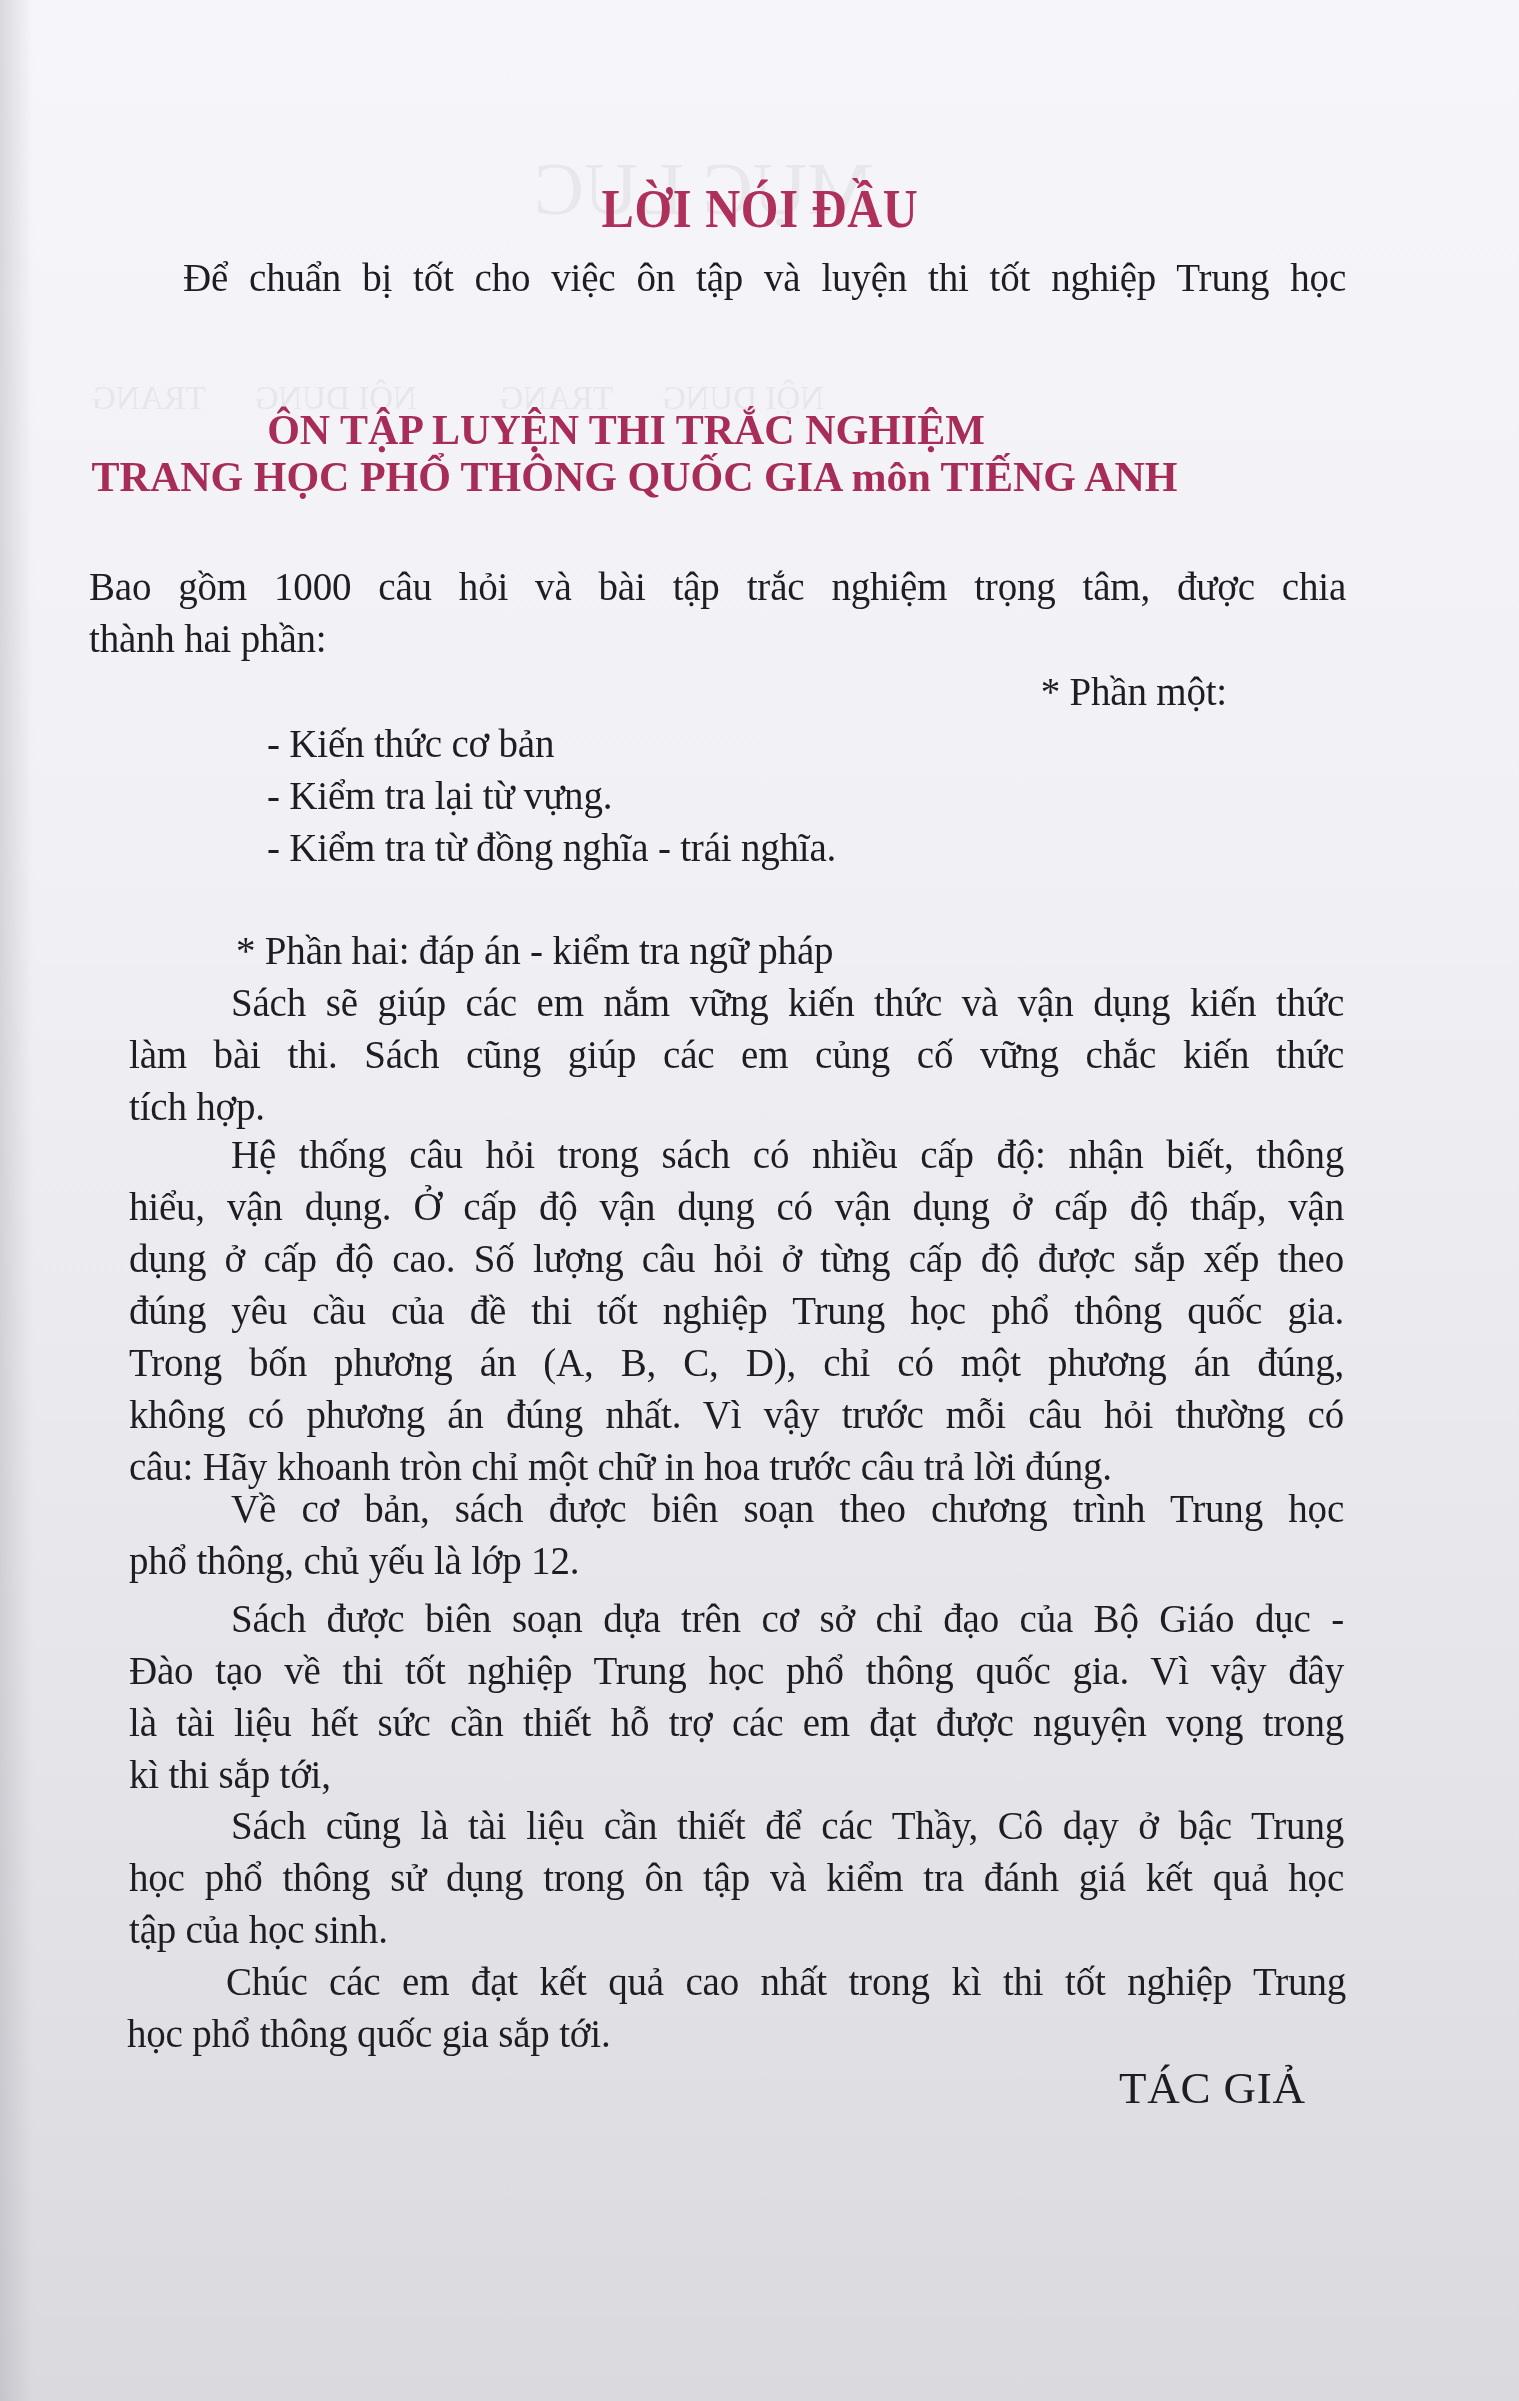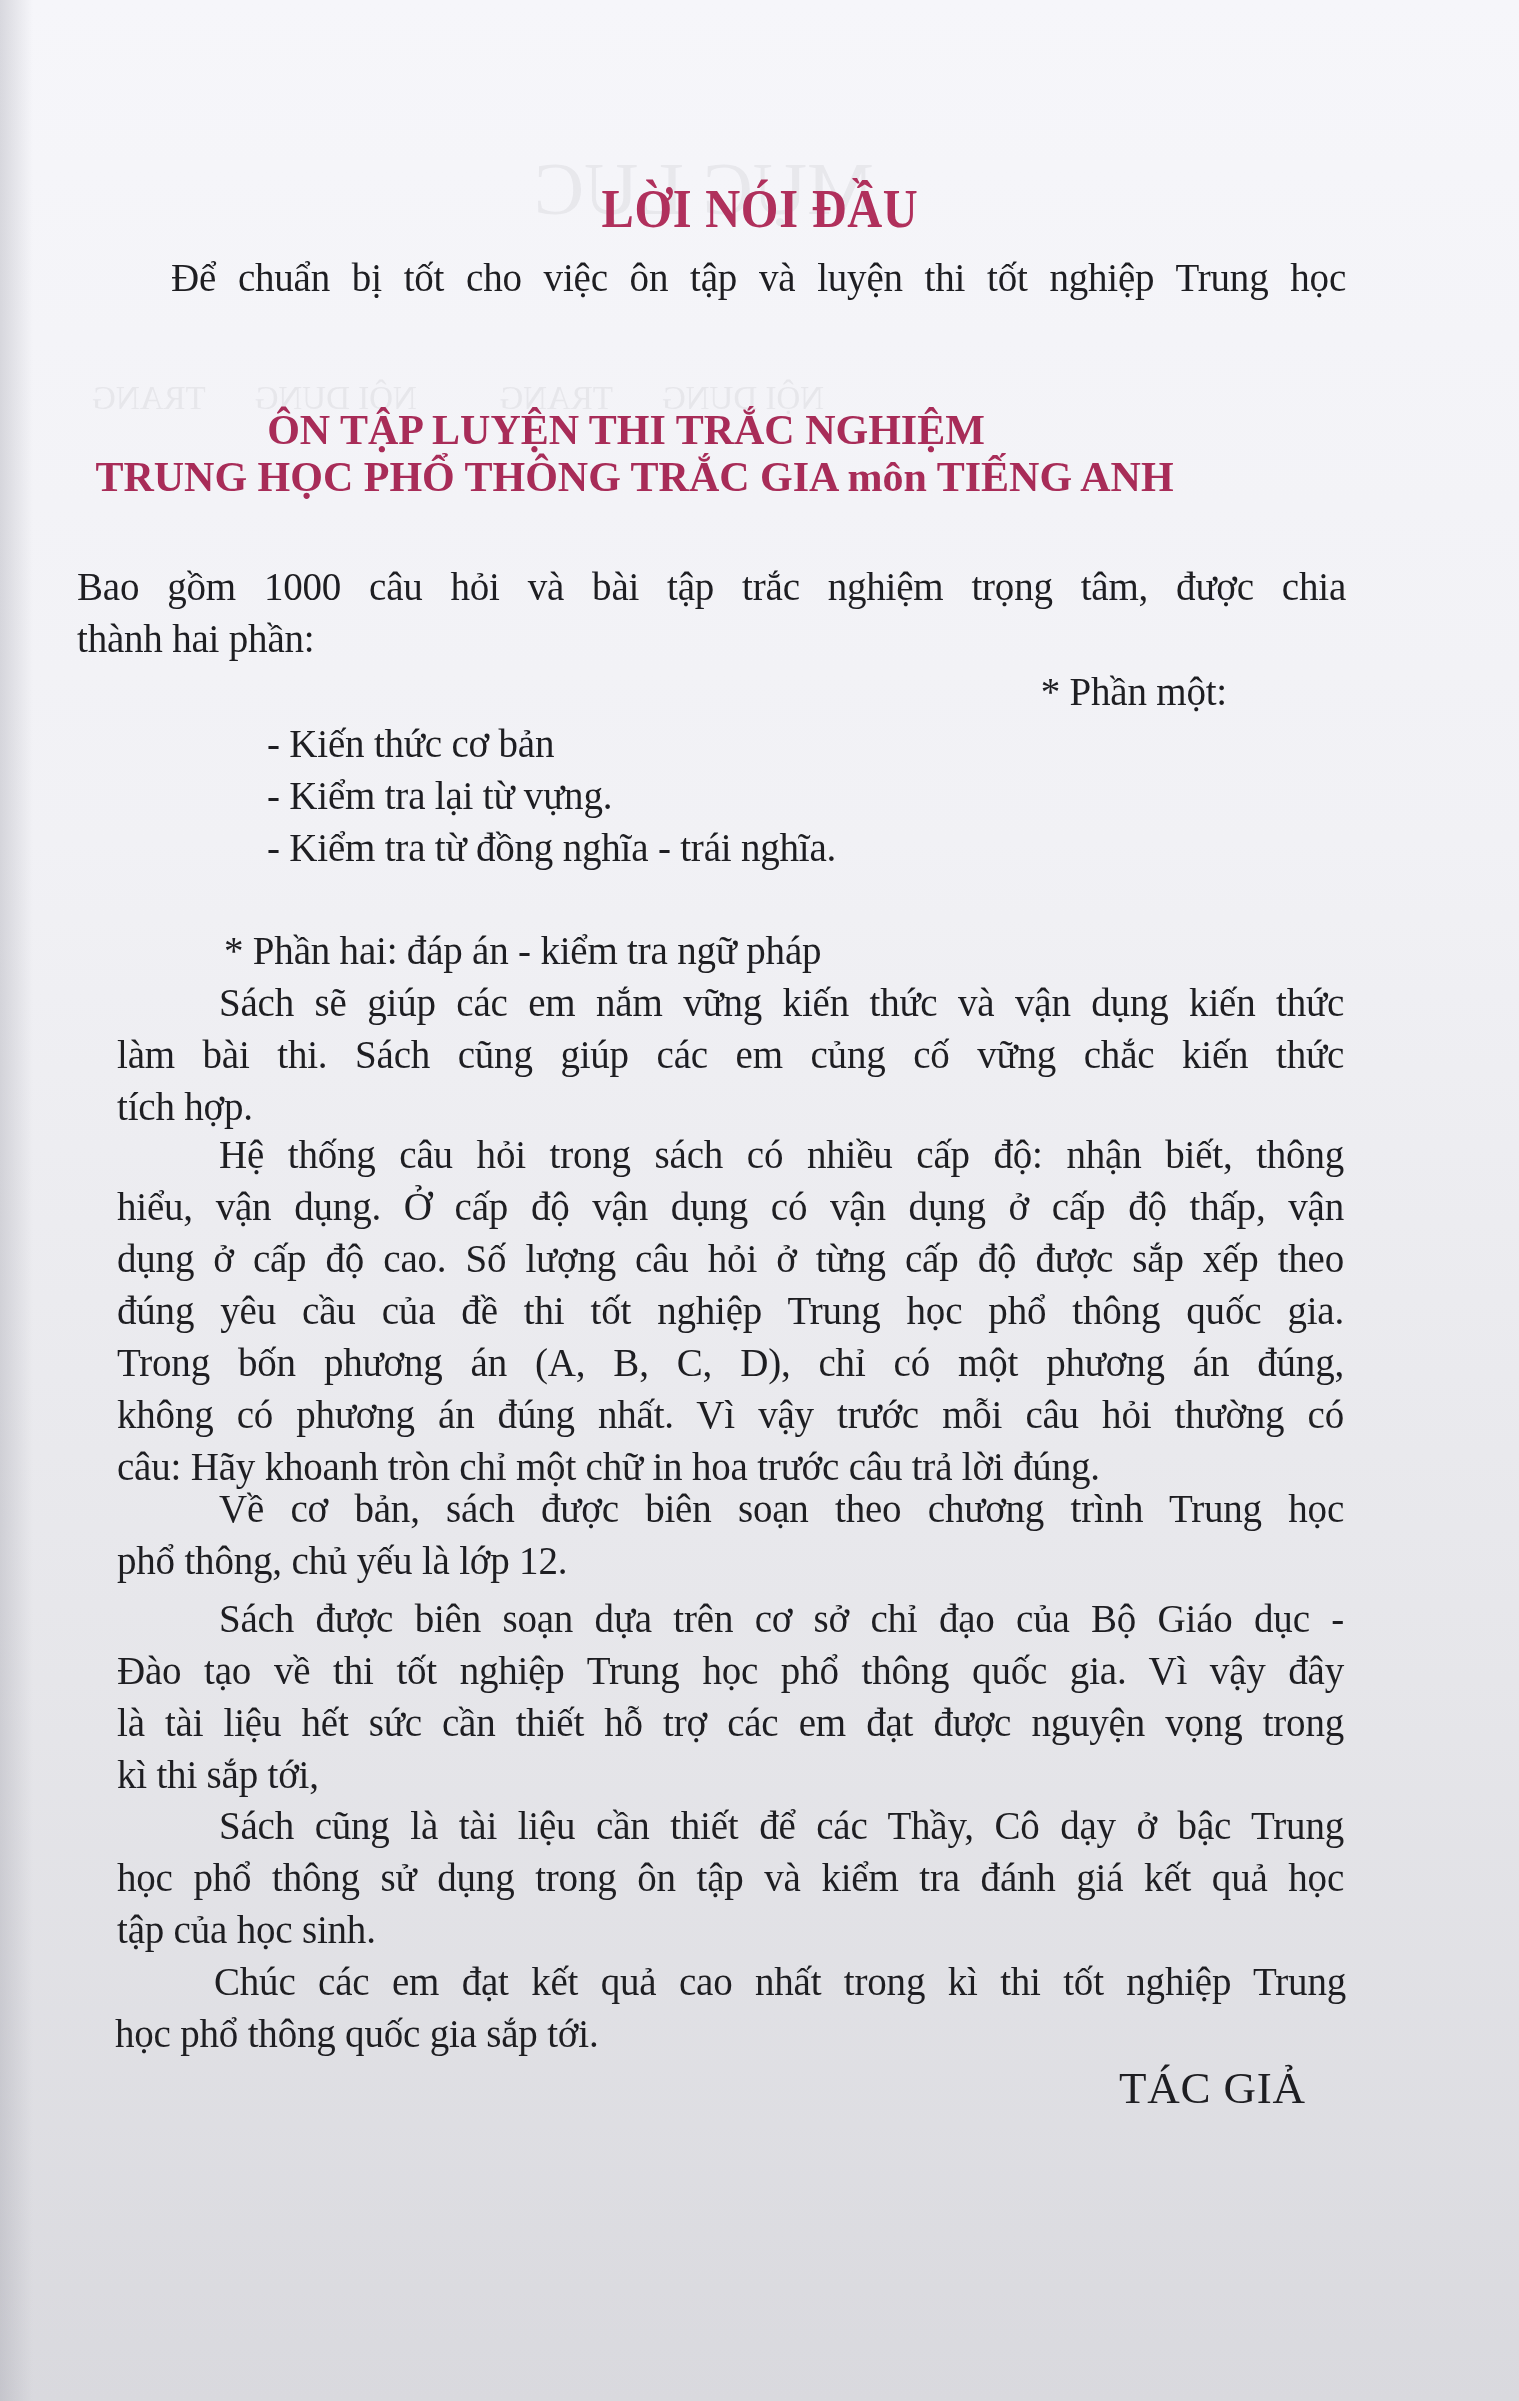--- a/index.html
+++ b/index.html
@@ -54,20 +54,21 @@
       position: absolute;
       left: 77px;
       width: 1269px;
       font-size: 39px;
       line-height: 52px;
       letter-spacing: -0.2px;
     }
     .line {
       display: block;
       white-space: nowrap;
+      margin-left: 12px;
     }
     .justify {
       text-align: justify;
       text-align-last: justify;
     }
     .book-title {
       position: absolute;
       top: 407px;
       left: 0;
       width: 1202px;
@@ -98,21 +99,21 @@
   <div class="ghost" style="top:380px;left:92px;font-size:33px;">NỘI DUNG &nbsp;&nbsp;&nbsp;&nbsp; TRANG &nbsp;&nbsp;&nbsp;&nbsp;&nbsp;&nbsp;&nbsp;&nbsp; NỘI DUNG &nbsp;&nbsp;&nbsp;&nbsp; TRANG</div>
 
   <h1 class="title">LỜI NÓI ĐẦU</h1>
 
   <div class="text" style="top:252px;">
     <span class="line justify" style="padding-left:94px;">Để chuẩn bị tốt cho việc ôn tập và luyện thi tốt nghiệp Trung học</span>
   </div>
 
   <div class="book-title">
     <span class="t1">ÔN TẬP LUYỆN THI TRẮC NGHIỆM</span>
-    <span class="t2">TRUNG HỌC PHỔ THÔNG TRẮC GIA môn TIẾNG ANH</span>
+    <span class="t2">TRANG HỌC PHỔ THÔNG QUỐC GIA môn TIẾNG ANH</span>
   </div>
 
   <div class="text" style="top:561px;left:77px;">
     <span class="line justify">Bao gồm 1000 câu hỏi và bài tập trắc nghiệm trọng tâm, được chia</span>
     <span class="line">thành hai phần:</span>
   </div>
 
   <div class="text" style="top:666px;left:225px;width:1002px;text-align:right;">
     <span class="line">* Phần một:</span>
   </div>

